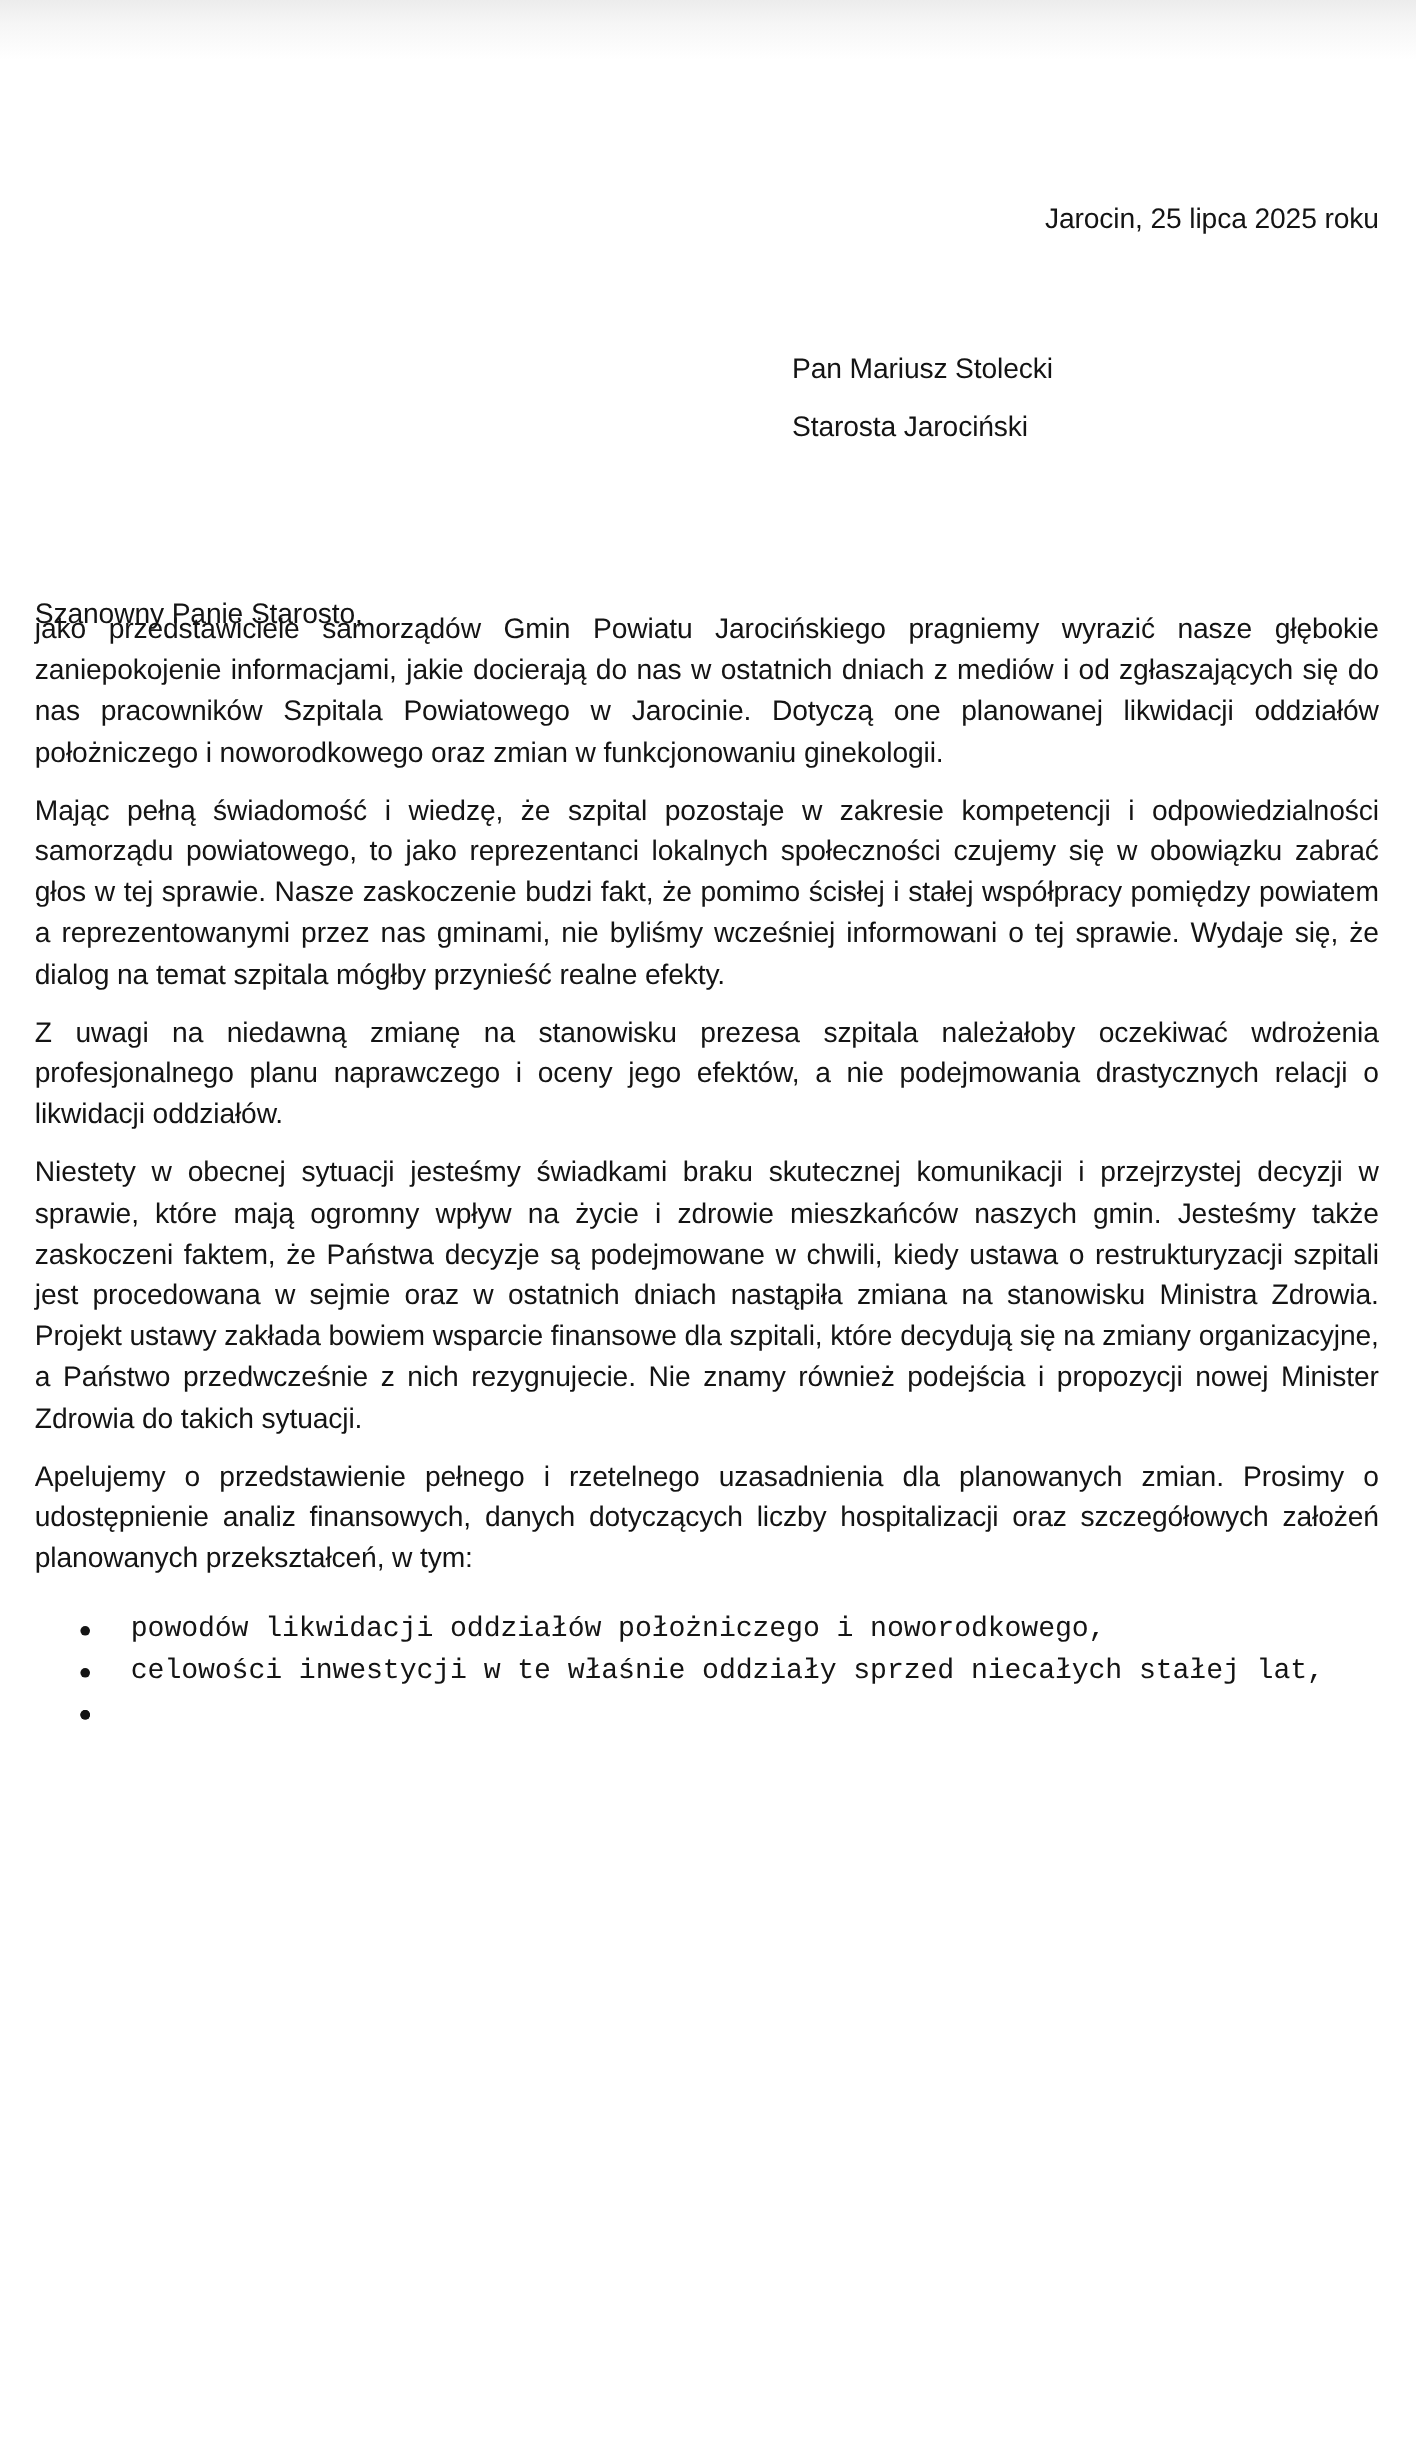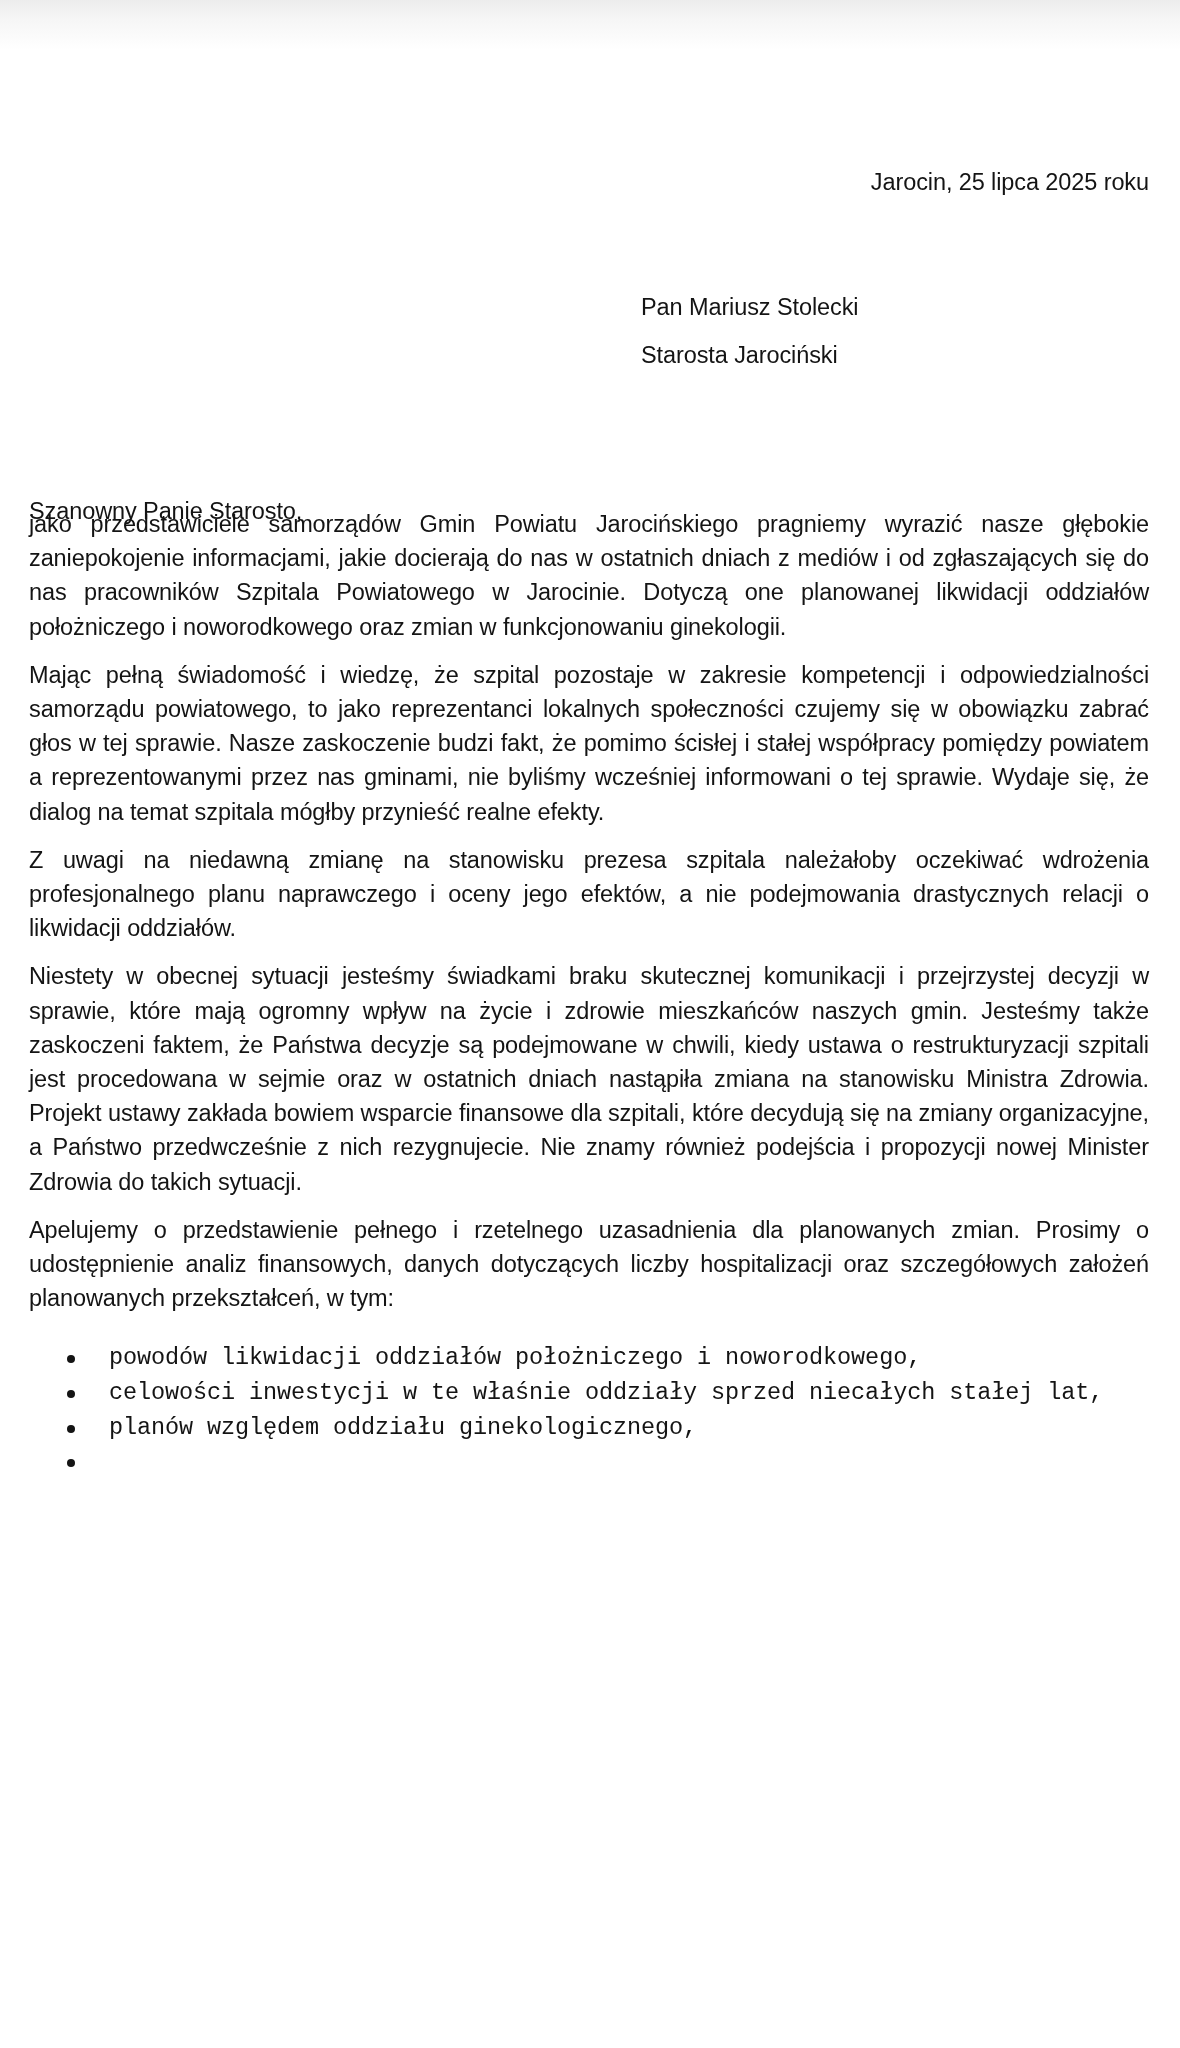--- a/index.html
+++ b/index.html
@@ -36,21 +36,21 @@
       right: 0;
       white-space: nowrap;
       margin-left: 12px;
     }
     .recipient {
       position: absolute;
       left: 612px;
       top: 290px;
       white-space: nowrap;
     }
-    .recipient .line { display: block; }
+    .recipient .line { display: block; margin-left: 19px; }
     .recipient .line + .line { margin-top: 14px; }
     .salutation {
       position: absolute;
       left: 0;
       top: 494px;
       white-space: nowrap;
     }
     .body {
       position: absolute;
       left: 0;
@@ -110,20 +110,19 @@
       <li>
         <span class="bullet-dot"></span>
         <span>powodów likwidacji oddziałów położniczego i noworodkowego,</span>
       </li>
       <li>
         <span class="bullet-dot"></span>
         <span>celowości inwestycji w te właśnie oddziały sprzed niecałych stałej lat,</span>
       </li>
       <li>
         <span class="bullet-dot"></span>
-        <span>planów względem oddziału ginekologicznego,</span>
       </li>
       <li>
         <span class="bullet-dot"></span>
       </li>
     </ul>
   </div>
 </div>
 
 </body></html>

